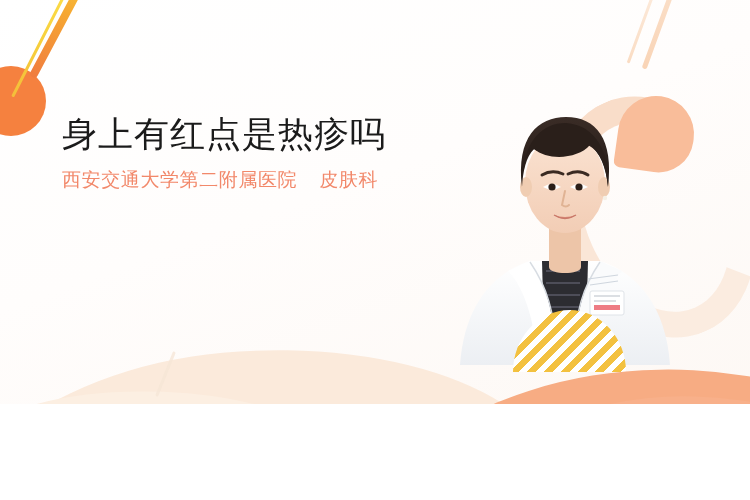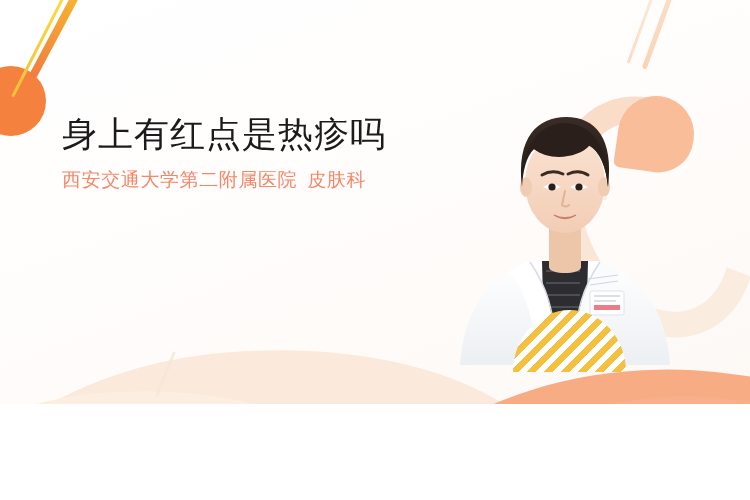--- a/index.html
+++ b/index.html
@@ -220,21 +220,21 @@
   }
   .doctor-title { font-weight: 400; }
   .hospital-line {
     font-size: 19px;
     line-height: 1.55;
     color: #f2886a;
     letter-spacing: .6px;
     margin-top: 8px;
     white-space: nowrap;
   }
-  .dept { margin-left: 10px; }
+  .dept { margin-left: 22px; }
 </style>
 </head>
 <body>
 
 <div id="cover">
 
   <div class="deco circle-orange"></div>
   <div class="deco stroke-yellow"></div>
   <div class="deco stroke-orange"></div>
   <div class="deco stroke-pale-b"></div>

